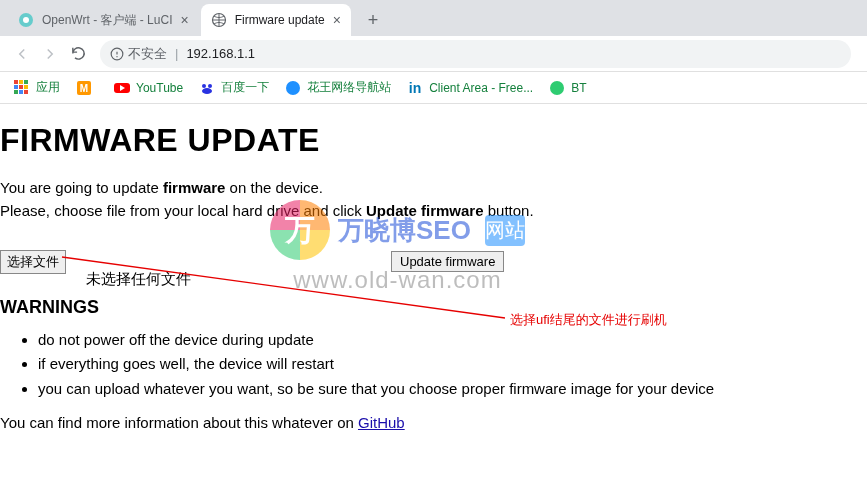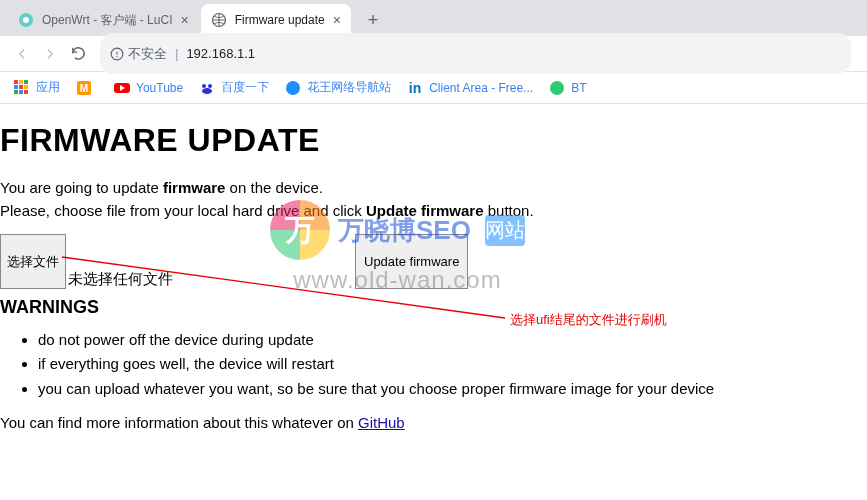--- a/index.html
+++ b/index.html
@@ -11,40 +11,40 @@
     .tab.inactive { background: transparent; }
     .tab.active { background: #fff; color: #202124; }
     .tab-favicon { width: 16px; height: 16px; margin-right: 8px; flex-shrink: 0; display: flex; align-items: center; justify-content: center; }
     .tab-title { white-space: nowrap; overflow: hidden; text-overflow: ellipsis; flex: 1; }
     .tab-close { margin-left: 8px; color: #5f6368; font-size: 14px; line-height: 1; }
     .new-tab { width: 28px; height: 28px; display: flex; align-items: center; justify-content: center; color: #5f6368; font-size: 18px; cursor: pointer; margin-left: 6px; margin-bottom: 2px; }
     
     .addr-bar { background: #fff; height: 36px; display: flex; align-items: center; padding: 0 8px; border-bottom: 1px solid #e0e0e0; }
     .nav-btn { width: 28px; height: 28px; display: flex; align-items: center; justify-content: center; color: #5f6368; cursor: pointer; }
     .nav-btn.disabled { color: #bdc1c6; cursor: default; }
-    .url-box { flex: 1; margin: 0 8px; background: #f1f3f4; border-radius: 14px; height: 41px; display: flex; align-items: center; padding: 4px 10px; font-size: 13px; color: #5f6368; }
+    .url-box { flex: 1; margin: 0 8px; background: #f1f3f4; border-radius: 14px; height: 28px; display: flex; align-items: center; padding: 4px 10px; font-size: 13px; color: #5f6368; }
     .url-box .warn { display: flex; align-items: center; gap: 4px; }
     .url-box .sep { margin: 0 8px; color: #9aa0a6; }
     .url-text { color: #202124; }
     
     .bm-bar { background: #fff; height: 32px; display: flex; align-items: center; padding: 0 6px; border-bottom: 1px solid #e0e0e0; font-size: 12px; }
-    .bm-item { display: flex; align-items: center; padding: 0 8px; color: #3b82f6; cursor: pointer; white-space: nowrap; }
+    .bm-item { display: flex; align-items: center; padding: 0 8px; color: #15803d; cursor: pointer; white-space: nowrap; }
     .bm-icon { width: 16px; height: 16px; margin-right: 6px; flex-shrink: 0; }
     .apps-icon { display: grid; grid-template-columns: repeat(3,4px); grid-template-rows: repeat(3,4px); gap: 1px; }
     .apps-icon span { background: #5f6368; width: 4px; height: 4px; }
     .apps-icon span:nth-child(1){background:#ea4335}.apps-icon span:nth-child(2){background:#fbbc04}.apps-icon span:nth-child(3){background:#34a853}
     .apps-icon span:nth-child(4){background:#4285f4}.apps-icon span:nth-child(5){background:#ea4335}.apps-icon span:nth-child(6){background:#fbbc04}
     .apps-icon span:nth-child(7){background:#34a853}.apps-icon span:nth-child(8){background:#4285f4}.apps-icon span:nth-child(9){background:#ea4335}
     
     
     .page { padding: 0; position: relative; }
     h1 { font-size: 32px; font-weight: bold; margin: 18px 0 18px 0; letter-spacing: 0.5px; }
     .intro { font-size: 15px; line-height: 1.5; margin-bottom: 10px; }
     .intro b { font-weight: bold; }
-    .file-row { margin: 12px 0 8px 0; display: flex; gap: 2px; }
+    .file-row { margin: 12px 0 8px 0; display: flex; align-items: center; gap: 20px; }
     .file-btn { font-size: 13px; padding: 2px 6px; border: 1px solid #888; background: #efefef; cursor: pointer; }
     .file-status { font-size: 15px; margin-top: 36px; }
     .update-btn { font-size: 13px; padding: 2px 8px; border: 1px solid #888; background: #efefef; cursor: pointer; margin-left: 180px; }
     h2.warn-h { font-size: 18px; font-weight: bold; margin: 4px 0 10px 0; }
     ul.warns { margin: 0 0 14px 38px; font-size: 15px; line-height: 1.55; }
     ul.warns li { margin-bottom: 1px; }
     .more { font-size: 15px; }
     .more a { color: #1a0dab; text-decoration: underline; cursor: pointer; }
     
     

